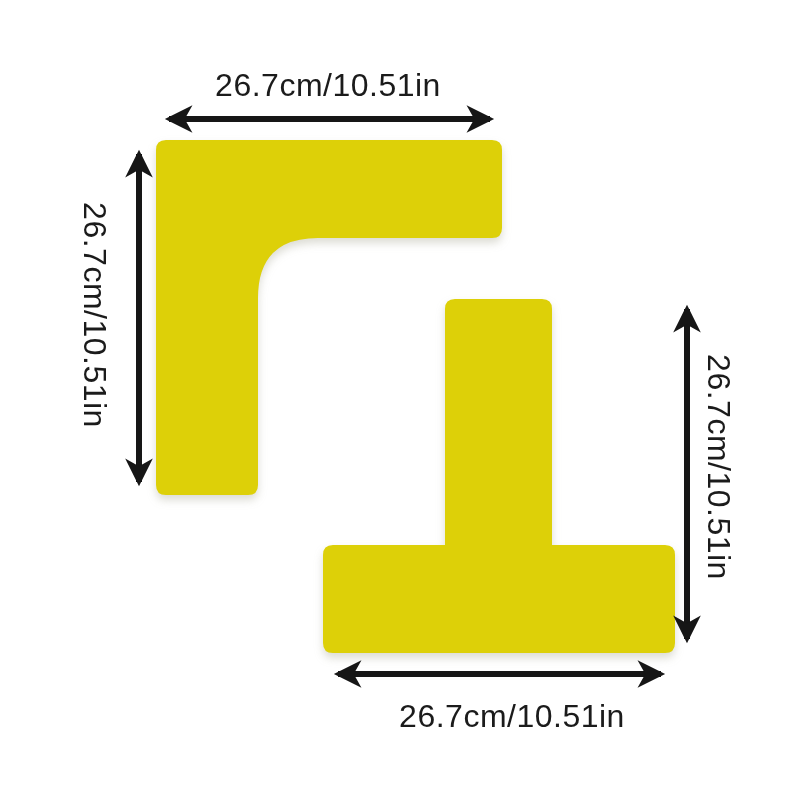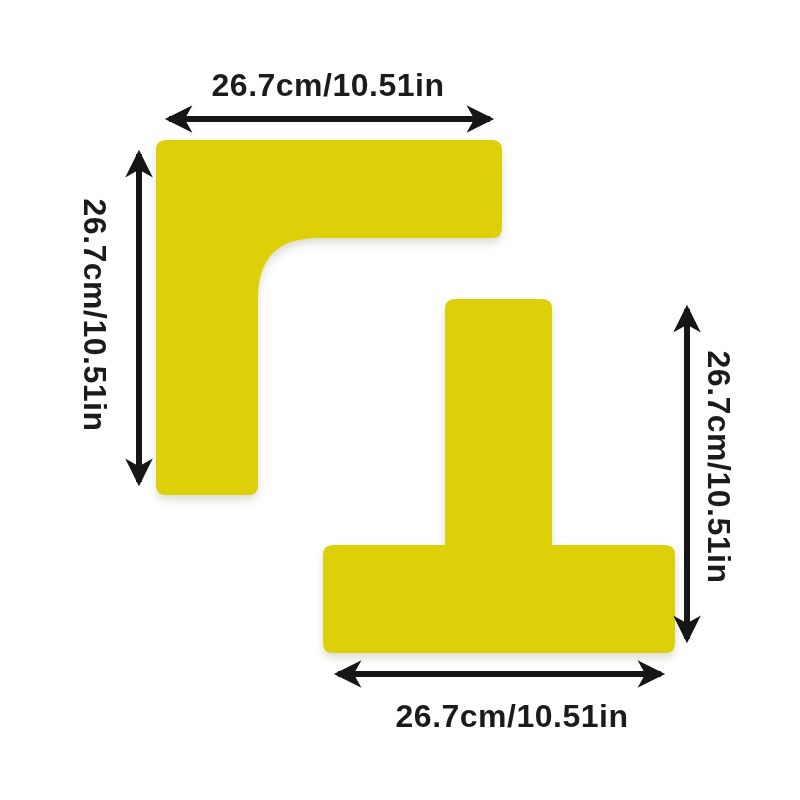--- a/index.html
+++ b/index.html
@@ -9,21 +9,20 @@
     width: 800px;
     height: 800px;
     overflow: hidden;
     font-family: "Liberation Sans", sans-serif;
   }
   .stage {
     position: relative;
     width: 636px;
     height: 800px;
     background: #ffffff;
-    font-weight: bold;
   }
   svg { display: block; }
   .marker-shape {
     fill: #ddd008;
     filter: drop-shadow(0px 5px 4px rgba(130, 128, 100, 0.28));
   }
   .dim-line {
     stroke: #161616;
     stroke-width: 6;
     fill: none;

